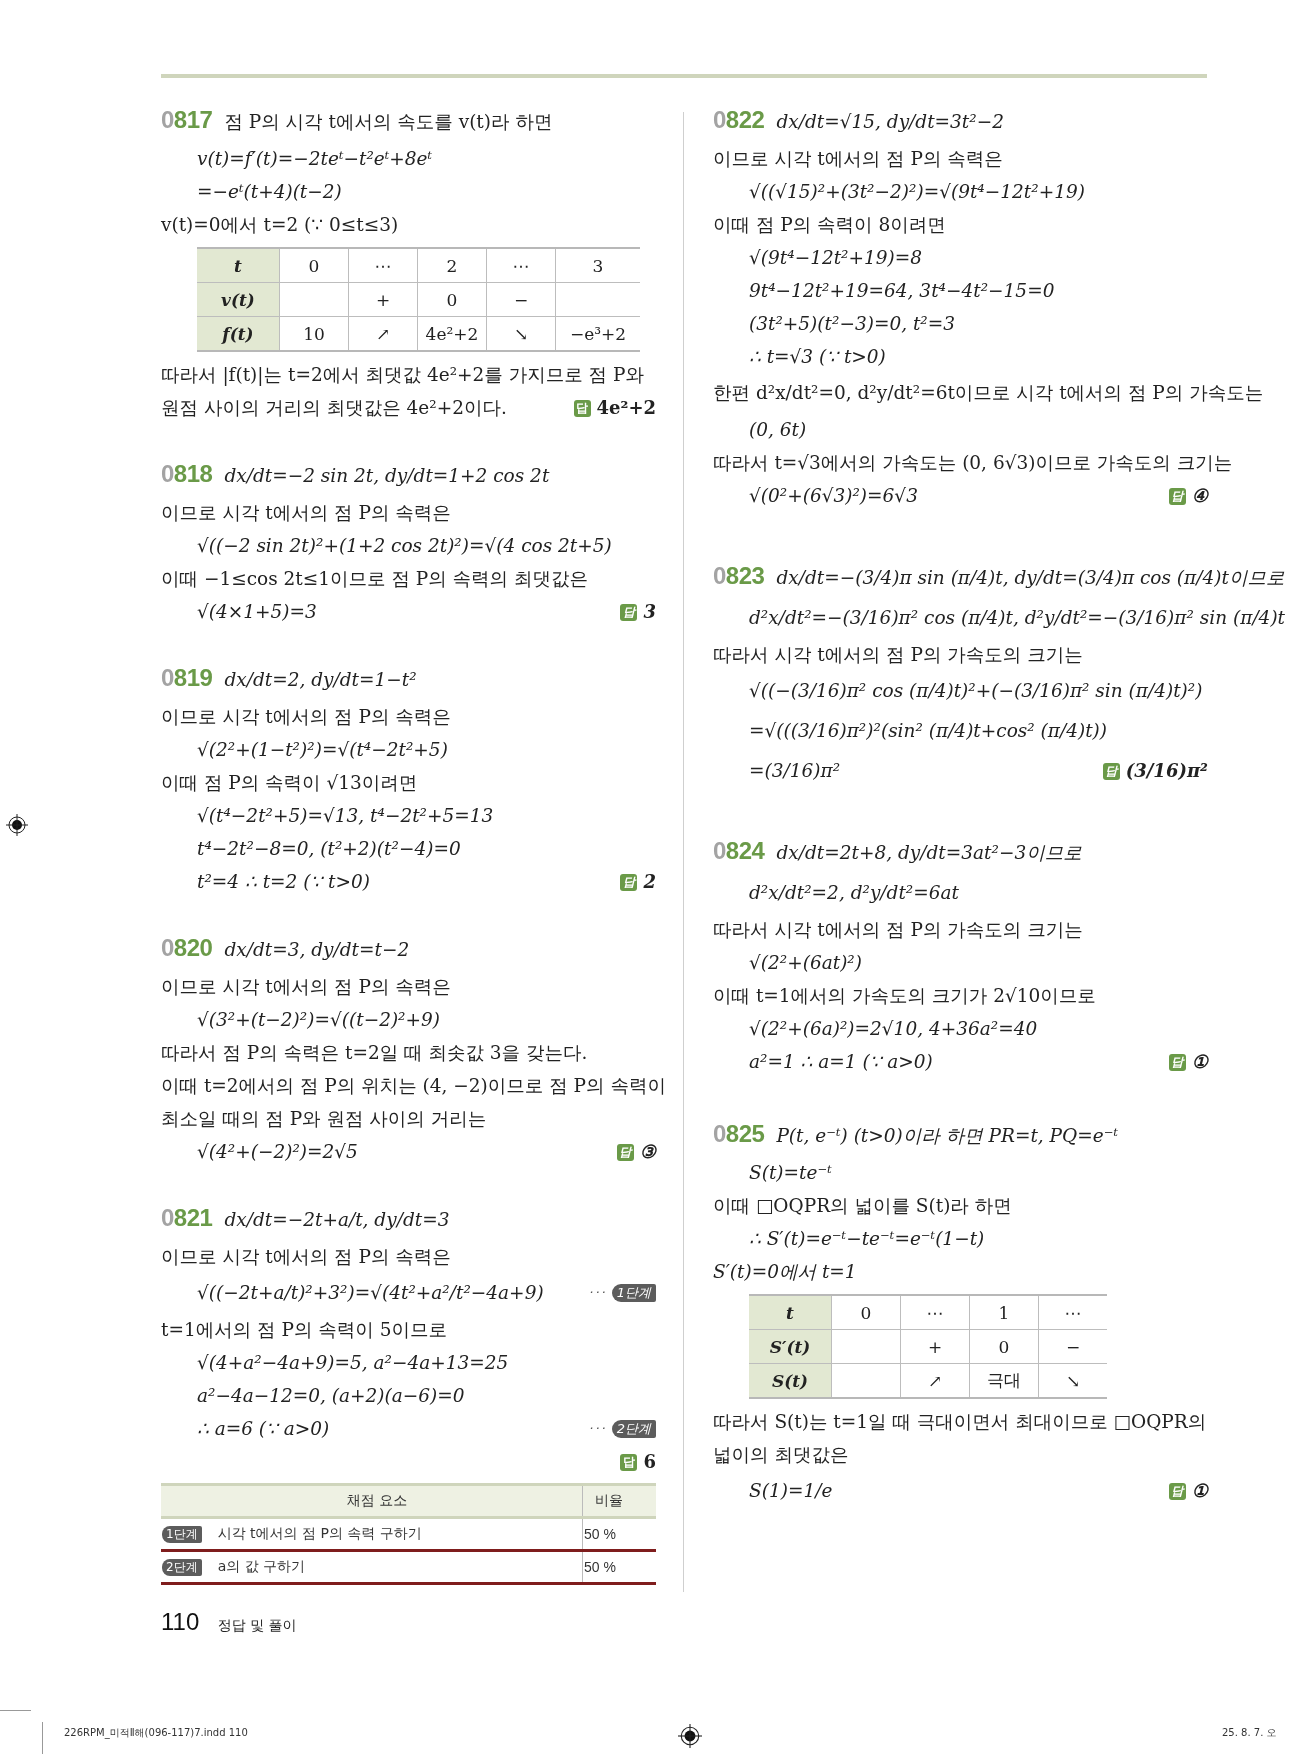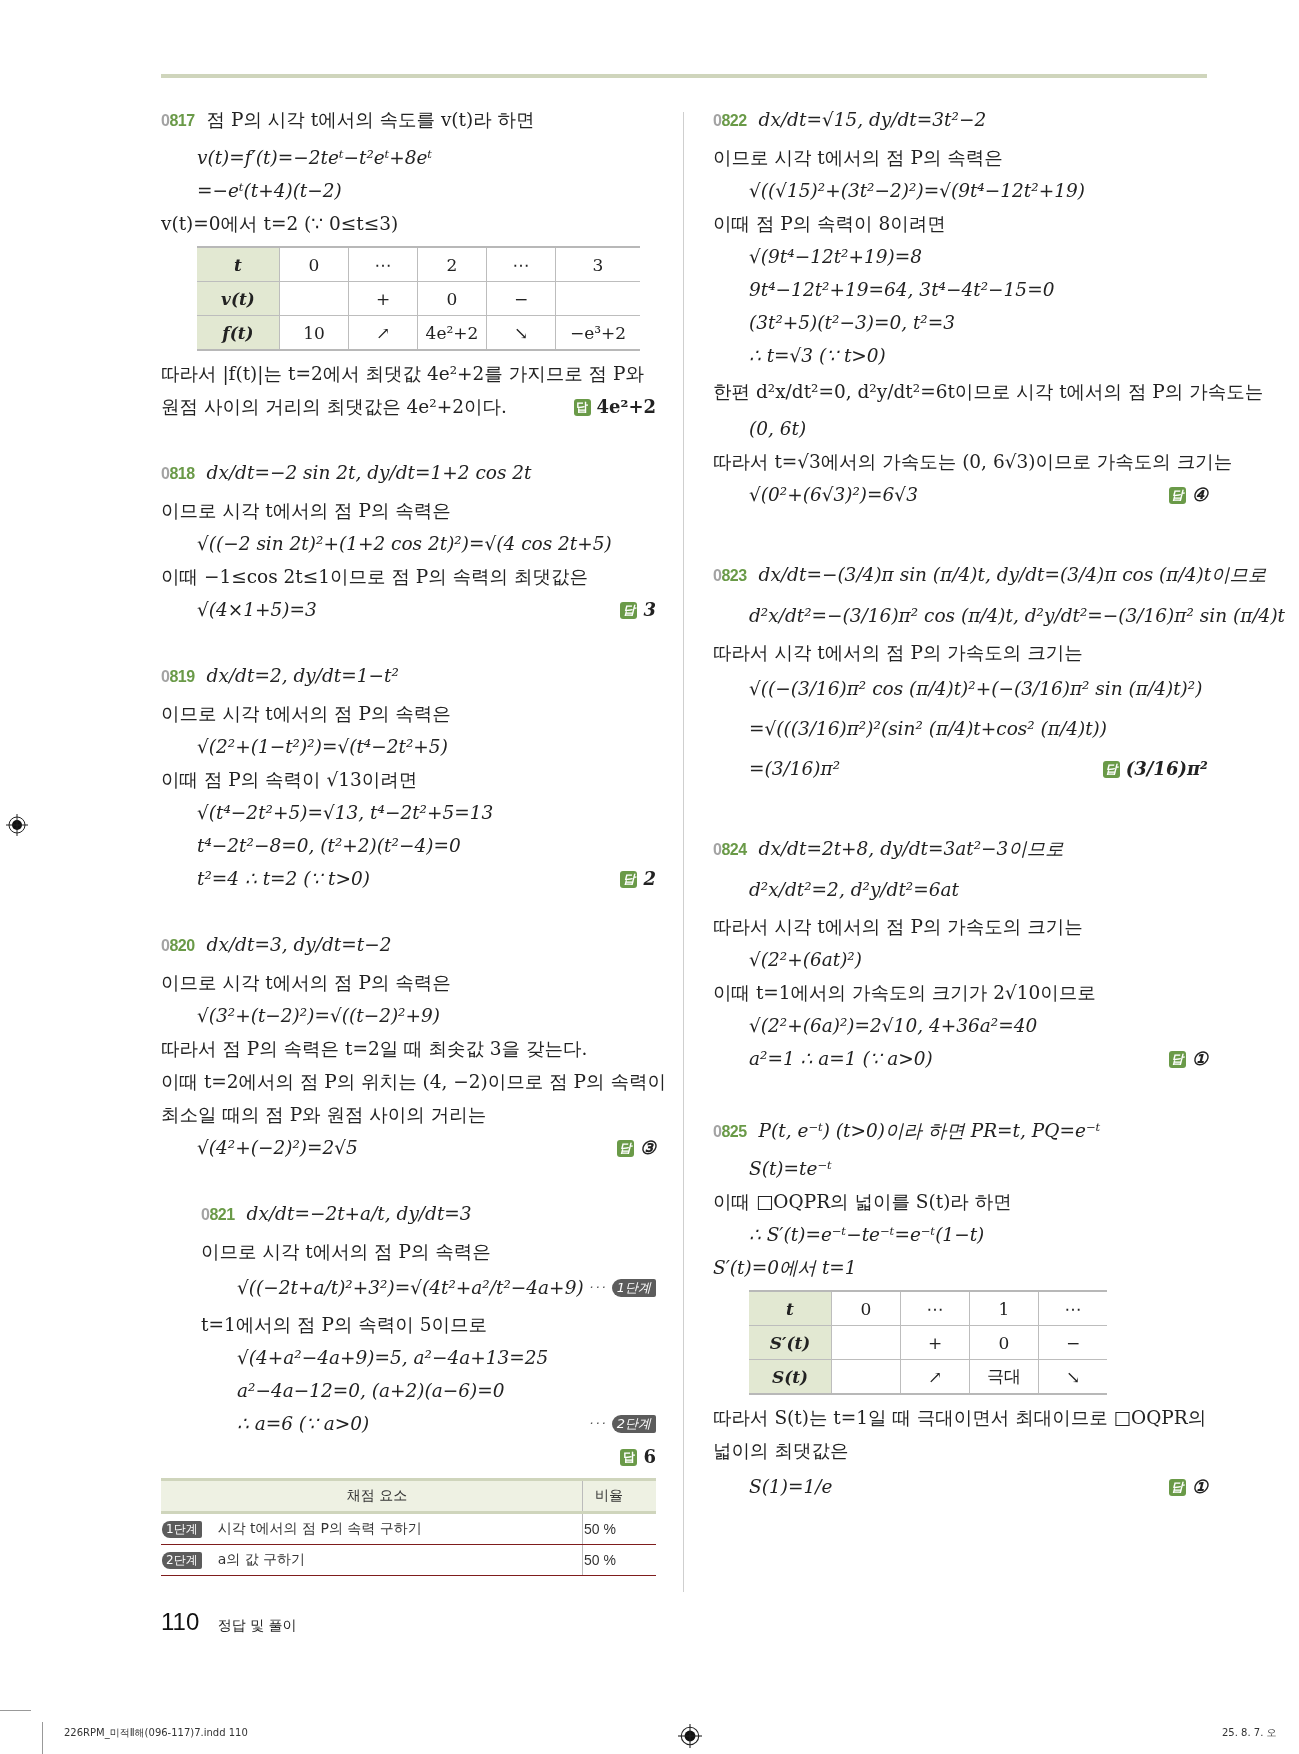--- a/index.html
+++ b/index.html
@@ -4,42 +4,42 @@
 <style>
   html,body{margin:0;padding:0;background:#fff;}
   body{width:1299px;height:1754px;position:relative;overflow:hidden;
        font-family:"DejaVu Serif","Liberation Serif",serif;color:#222;}
   .top-rule{position:absolute;left:161px;top:74px;width:1046px;height:4px;background:#cfd5bc;}
   .col{position:absolute;top:100px;}
   .col-left{left:161px;width:495px;}
   .col-right{left:713px;width:495px;}
   .col-divider{position:absolute;left:683px;top:112px;width:1px;height:1480px;background:#cfcfcf;}
   .problem{position:relative;margin-bottom:30px;}
-  .pnum{font-family:"Liberation Sans","DejaVu Sans",sans-serif;font-weight:bold;font-size:16px;margin-right:12px;letter-spacing:-0.5px;}
+  .pnum{font-family:"Liberation Sans","DejaVu Sans",sans-serif;font-weight:bold;font-size:24px;margin-right:12px;letter-spacing:-0.5px;}
   .pnum .zero{color:#a3a3a3;}
   .pnum .rest{color:#6a9a48;}
   .line{font-size:18.5px;line-height:33px;white-space:nowrap;position:relative;}
   .indent{padding-left:36px;}
   .head-line{line-height:40px;}
   .math{font-style:italic;}
   .answer{position:absolute;right:0;font-family:"DejaVu Serif",serif;font-weight:bold;font-size:18px;padding-left:35px;}
   .ans-badge{display:inline-block;background:#6a9a48;color:#fff;font-family:"DejaVu Sans",sans-serif;font-size:12px;font-weight:bold;
              width:17px;height:17px;line-height:17px;text-align:center;border-radius:3px;margin-right:6px;vertical-align:2px;}
   .step-tag{position:absolute;right:0;font-family:"DejaVu Sans",sans-serif;font-size:13px;color:#555;}
   .step-tag .dots{letter-spacing:2px;margin-right:4px;}
   .step-pill{display:inline-block;background:#5c5c5c;color:#fff;padding:0 5px;border-radius:9px 2px 2px 9px;font-size:13px;line-height:18px;}
   table.inc{border-collapse:collapse;margin:6px 0 6px 36px;font-size:17px;}
   table.inc td{border:1px solid #bdbdbd;height:33px;text-align:center;min-width:56px;padding:0 6px;}
   table.inc tr:first-child td{border-top:2px solid #b8b8b8;}
   table.inc tr:last-child td{border-bottom:2px solid #b8b8b8;}
   table.inc td.hd{background:#e2e8d2;font-weight:bold;font-style:italic;width:70px;border-left:none;}
   table.inc td:last-child{border-right:none;}
   table.rubric{border-collapse:collapse;width:495px;font-family:"DejaVu Sans",sans-serif;font-size:14px;margin-top:6px;}
   table.rubric th{background:#eef1e3;border-top:3px solid #cfd5bc;border-bottom:3px solid #cfd5bc;height:28px;font-weight:normal;color:#333;padding-left:12px;}
-  table.rubric td{border-bottom:1px solid #7f1d1d;height:28px;color:#333;}
+  table.rubric td{border-bottom:3px solid #7f1d1d;height:28px;color:#333;}
   table.rubric th.rate,table.rubric td.rate{border-left:1px solid #bbb;width:60px;text-align:left;font-family:Liberation Sans, sans-serif;}
   table.rubric .pill{display:inline-block;background:#5c5c5c;color:#fff;padding:0 4px;border-radius:8px 2px 2px 8px;font-size:12px;line-height:17px;margin-right:16px;}
   .footer-page{position:absolute;left:161px;top:1608px;font-family:"Liberation Sans","DejaVu Sans",sans-serif;}
   .footer-page .num{font-size:24px;color:#111;margin-right:14px;}
   .footer-page .lbl{font-family:"DejaVu Sans",sans-serif;font-size:14px;color:#222;}
   .slug{position:absolute;top:1726px;font-family:"DejaVu Sans",sans-serif;font-size:10px;color:#333;}
   .crop-mark{position:absolute;}
 </style>
 </head>
 <body>
@@ -127,21 +127,21 @@
     <div class="line indent math">√(3²+(t−2)²)=√((t−2)²+9)</div>
     <div class="line">따라서 점 P의 속력은 t=2일 때 최솟값 3을 갖는다.</div>
     <div class="line">이때 t=2에서의 점 P의 위치는 (4, −2)이므로 점 P의 속력이</div>
     <div class="line">최소일 때의 점 P와 원점 사이의 거리는</div>
     <div class="line indent math">
       <span>√(4²+(−2)²)=2√5</span>
       <span class="answer"><span class="ans-badge">답</span><span>③</span></span>
     </div>
   </div>
 
-  <div class="problem" style="margin-bottom:8px;margin-left:40px;">
+  <div class="problem" style="margin-bottom:8px;">
     <div class="line head-line">
       <span class="pnum"><span class="zero">0</span><span class="rest">821</span></span><span class="math">dx/dt=−2t+a/t,  dy/dt=3</span>
     </div>
     <div class="line">이므로 시각 t에서의 점 P의 속력은</div>
     <div class="line indent math head-line">
       <span>√((−2t+a/t)²+3²)=√(4t²+a²/t²−4a+9)</span>
       <span class="step-tag"><span class="dots">···</span><span class="step-pill">1단계</span></span>
     </div>
     <div class="line">t=1에서의 점 P의 속력이 5이므로</div>
     <div class="line indent math">√(4+a²−4a+9)=5,      a²−4a+13=25</div>

